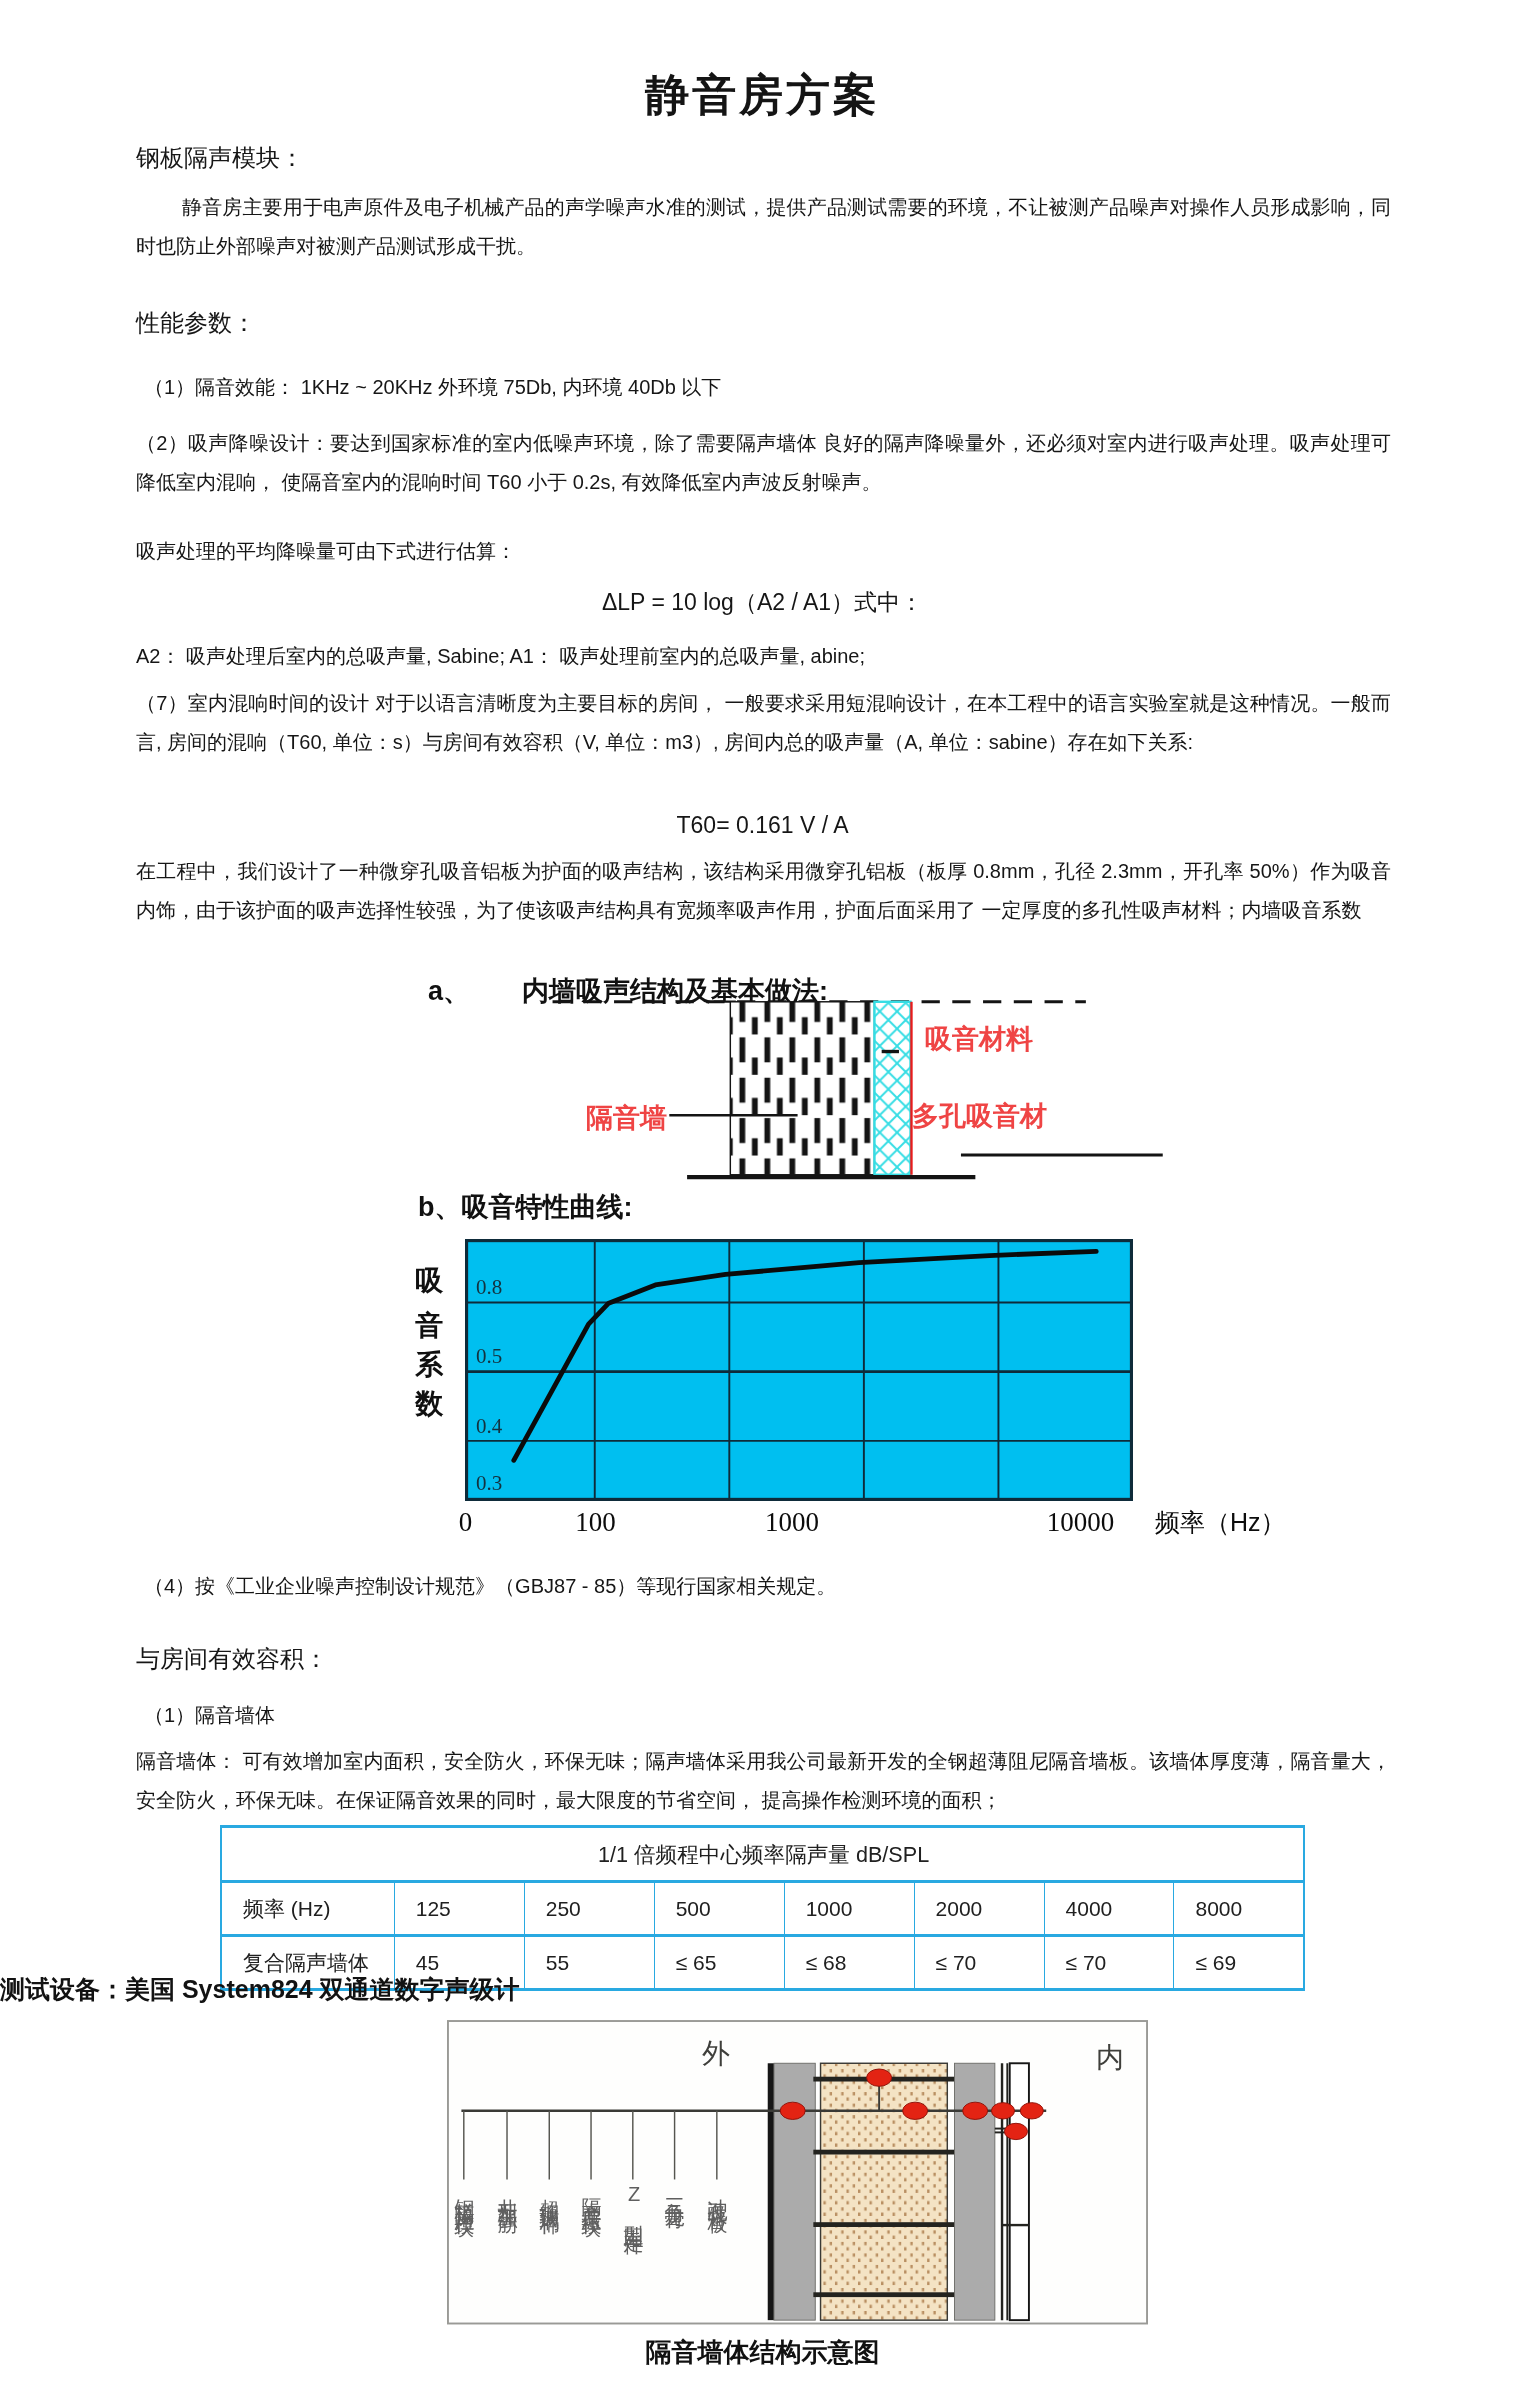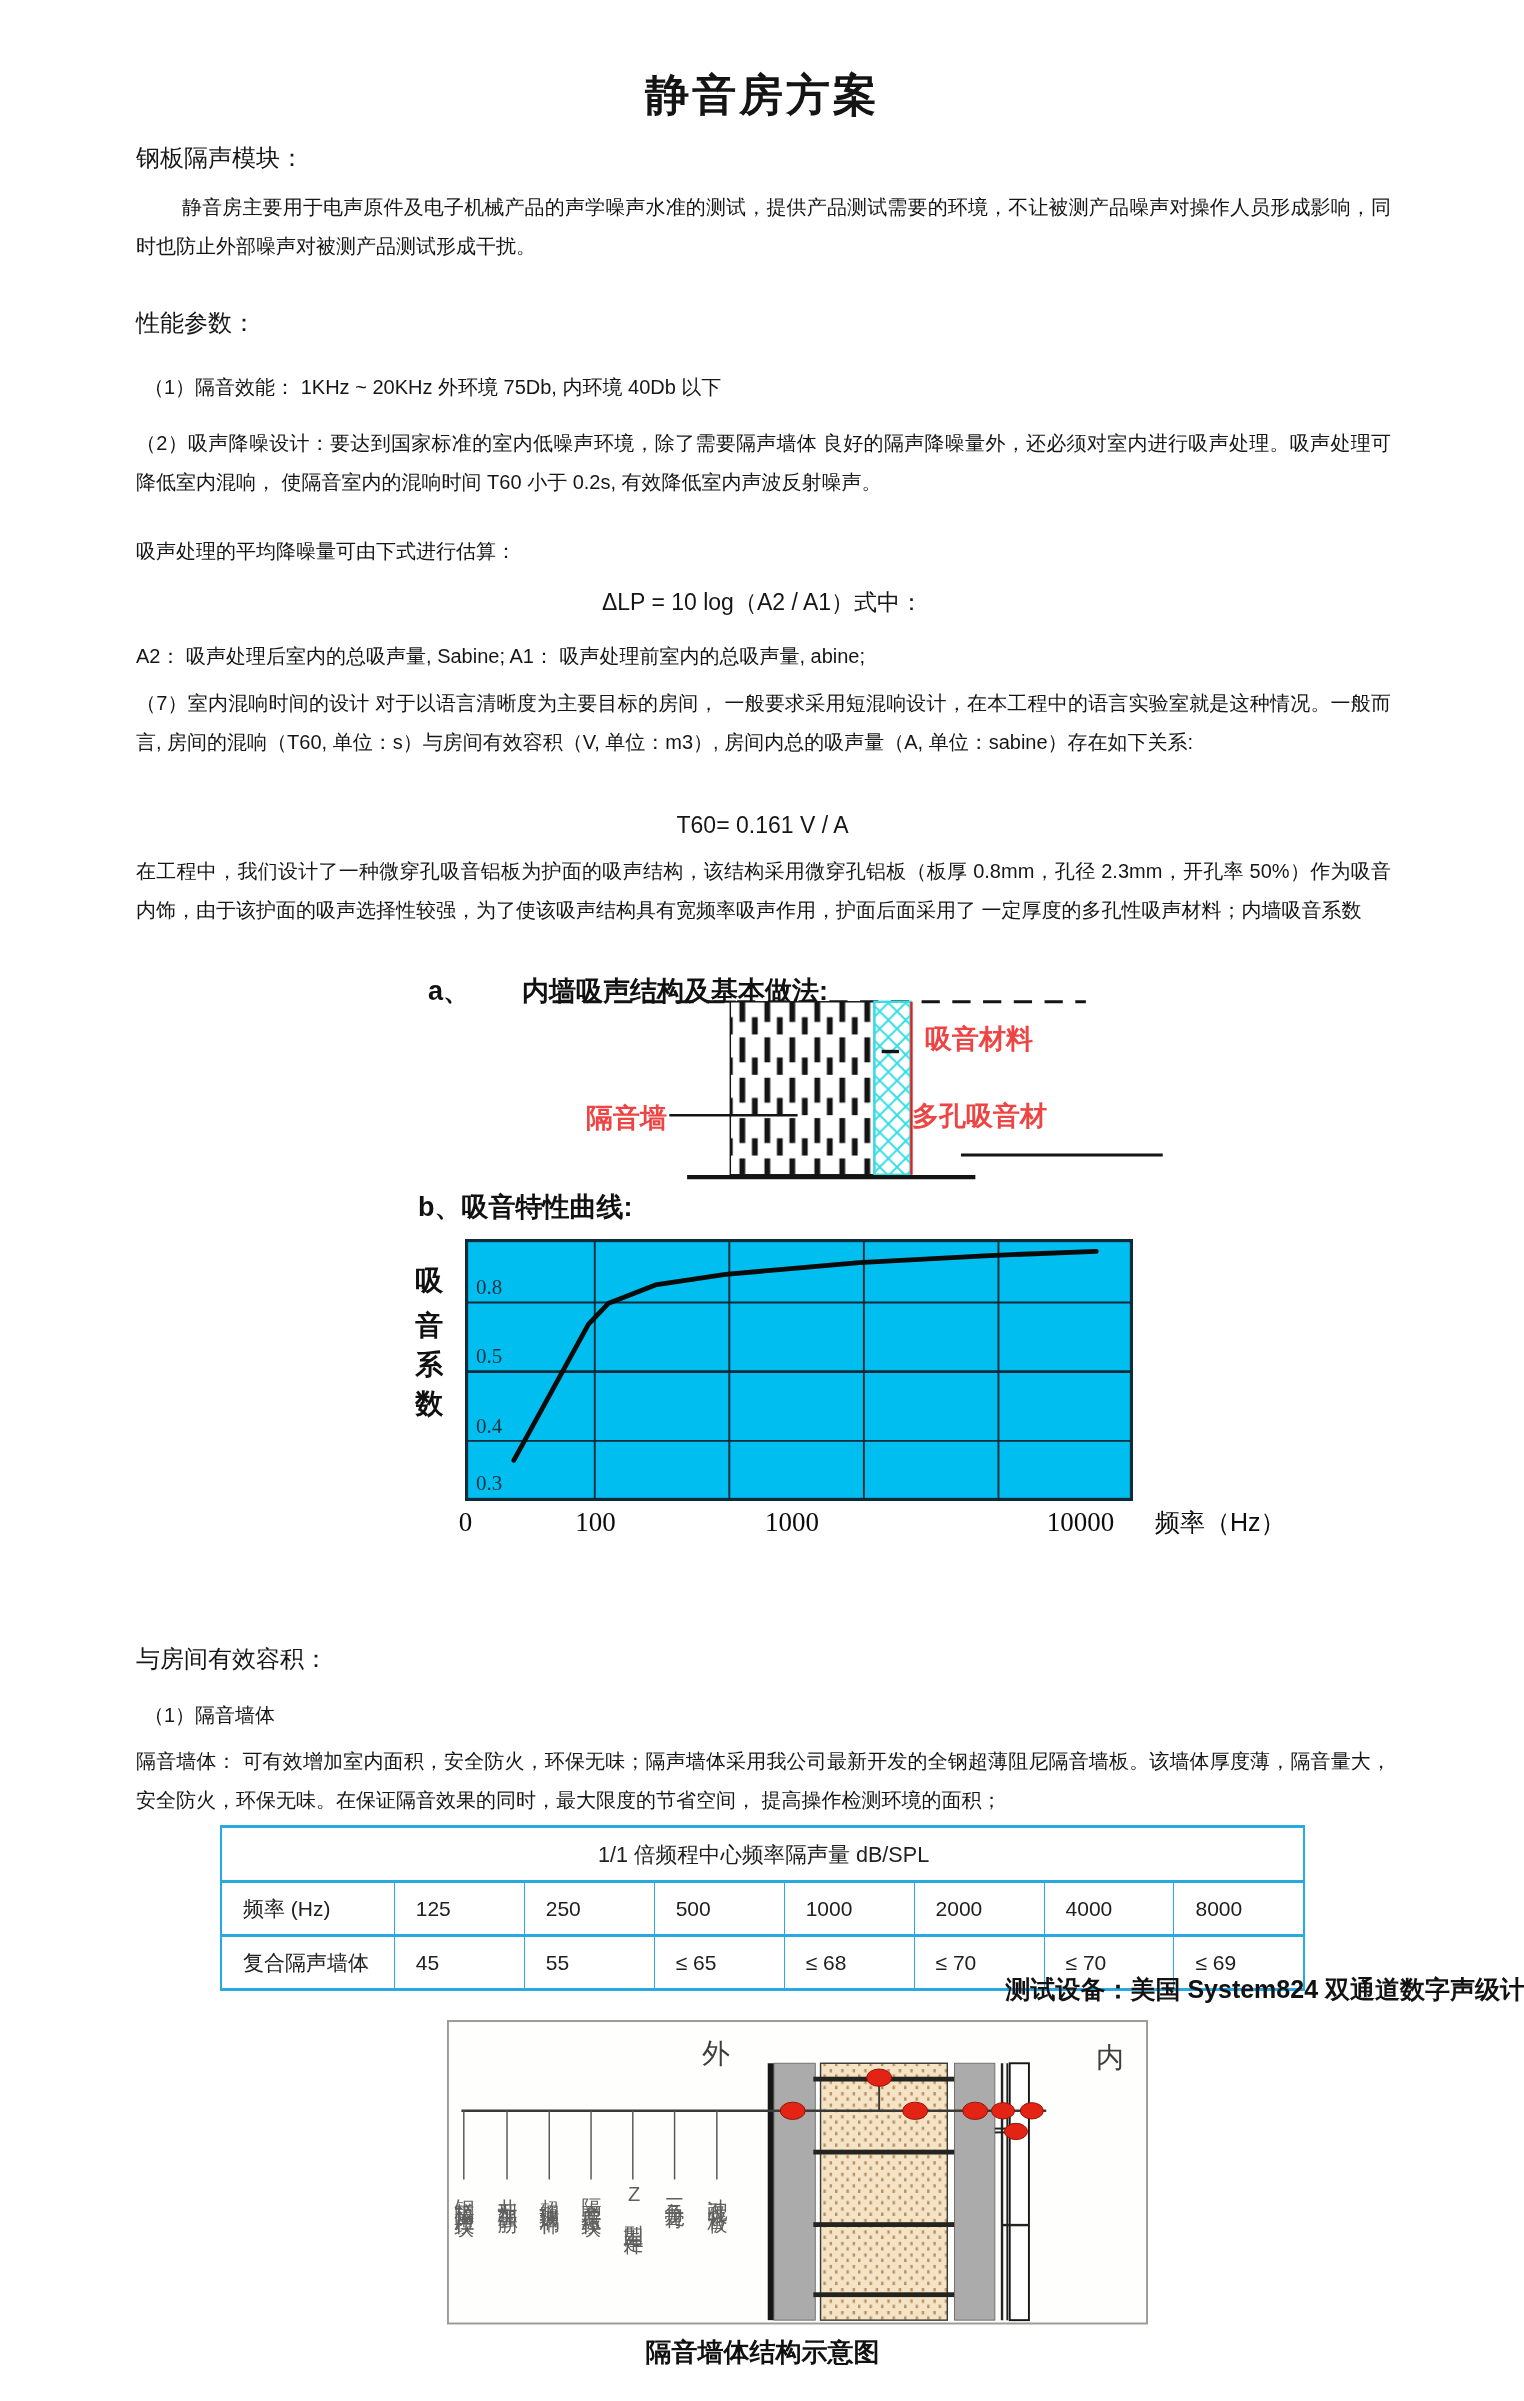--- a/index.html
+++ b/index.html
@@ -24,21 +24,21 @@
   .ylab{position:absolute;left:6.7px;top:13.4px;writing-mode:vertical-rl;text-orientation:upright;
         font-size:28px;font-weight:600;letter-spacing:41px;color:#101010;}
   .ytick{position:absolute;font-family:"Liberation Serif",serif;font-size:21px;color:#14323f;}
   .xtick{position:absolute;top:275px;font-family:"Liberation Serif",serif;font-size:27px;color:#0c0c0c;text-align:center;}
   .xlab{position:absolute;top:274px;font-size:25px;color:#0c0c0c;white-space:nowrap;}
   .spl-table{border-collapse:collapse;table-layout:fixed;width:1085px;background:#fff;
              border:2.9px solid var(--tbl-border);font-size:21px;color:#202020;}
   .spl-table td{border:1.9px solid var(--tbl-border);border-top:3.4px solid var(--tbl-border);
                 border-bottom:3.4px solid var(--tbl-border);padding:11.5px 5.8px 11.5px 21px;text-align:left;}
   .spl-table td.tt{text-align:center;padding-left:8px;font-size:21.6px;}
-  .equip-line{left:0;width:1525px;text-align:right;font-size:25px;font-weight:600;color:#121212;}
+  .equip-line{left:0;width:1525px;text-align:left;font-size:25px;font-weight:600;color:#121212;}
   .sd-side{font-size:28px;color:#3f3f3b;}
   .vlabel{writing-mode:vertical-rl;text-orientation:upright;font-size:20px;letter-spacing:3.8px;
           color:#5f5f5f;width:30px;height:144px;text-align:left;}
   .sd-caption{left:0;width:1525px;text-align:center;font-size:26px;font-weight:600;color:#111;}
 </style>
 </head>
 <body>
 
 <div id="page">
 
@@ -106,20 +106,21 @@
     <div class="ytick" style="left:73px;top:112px;">0.5</div>
     <div class="ytick" style="left:73px;top:182px;">0.4</div>
     <div class="ytick" style="left:73px;top:239px;">0.3</div>
     <div class="xtick" style="left:48px;width:29px;">0</div>
     <div class="xtick" style="left:154px;width:77px;">100</div>
     <div class="xtick" style="left:341px;width:96px;">1000</div>
     <div class="xtick" style="left:615px;width:125px;">10000</div>
     <div class="xlab" style="left:752px;">频率（Hz）</div>
   </div>
 
+  <div class="abs body-text nowrap" style="left:144px;top:1567px;">（4）按《工业企业噪声控制设计规范》（GBJ87 - 85）等现行国家相关规定。</div>
 
   <div class="abs h" style="left:136px;top:1643px;">与房间有效容积：</div>
   <div class="abs body-text nowrap" style="left:144px;top:1696px;">（1）隔音墙体</div>
   <div class="abs body-text" style="left:136px;top:1742px;width:1255px;">隔音墙体： 可有效增加室内面积，安全防火，环保无味；隔声墙体采用我公司最新开发的全钢超薄阻尼隔音墙板。该墙体厚度薄，隔音量大，安全防火，环保无味。在保证隔音效果的同时，最大限度的节省空间， 提高操作检测环境的面积；</div>
 
   <table class="spl-table abs" style="left:220px;top:1825px;">
     <colgroup>
       <col style="width:16%">
         <col style="width:12%">
         <col style="width:12%">

